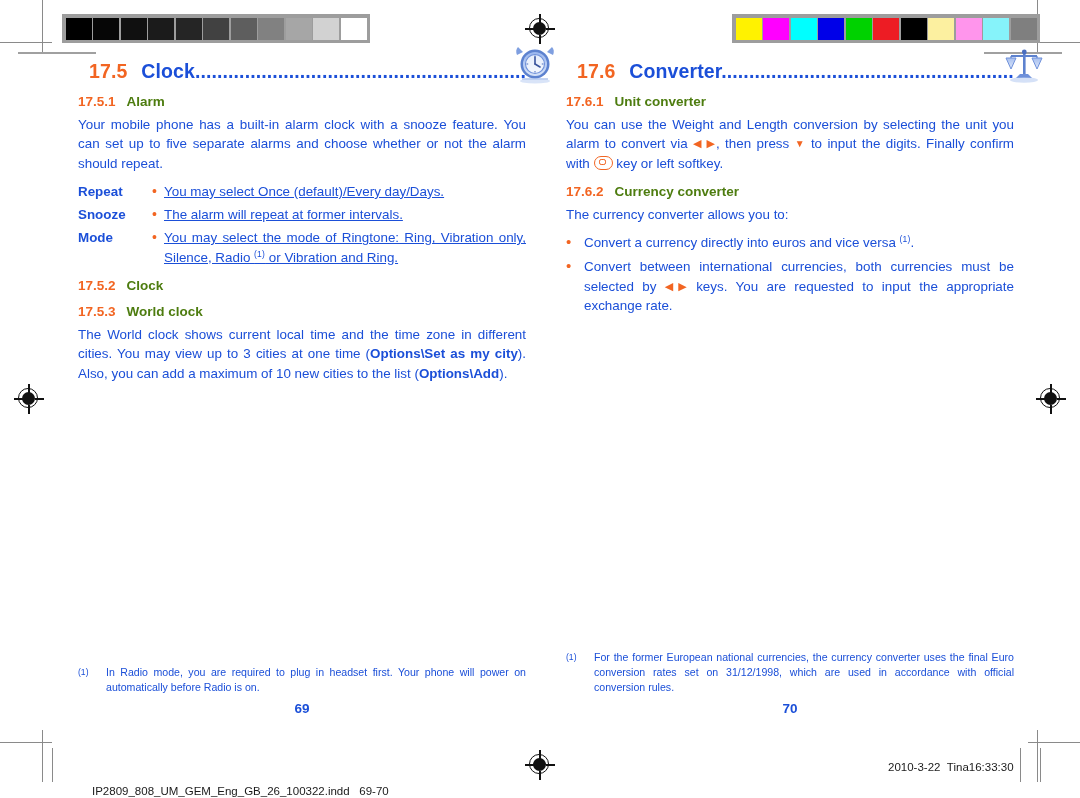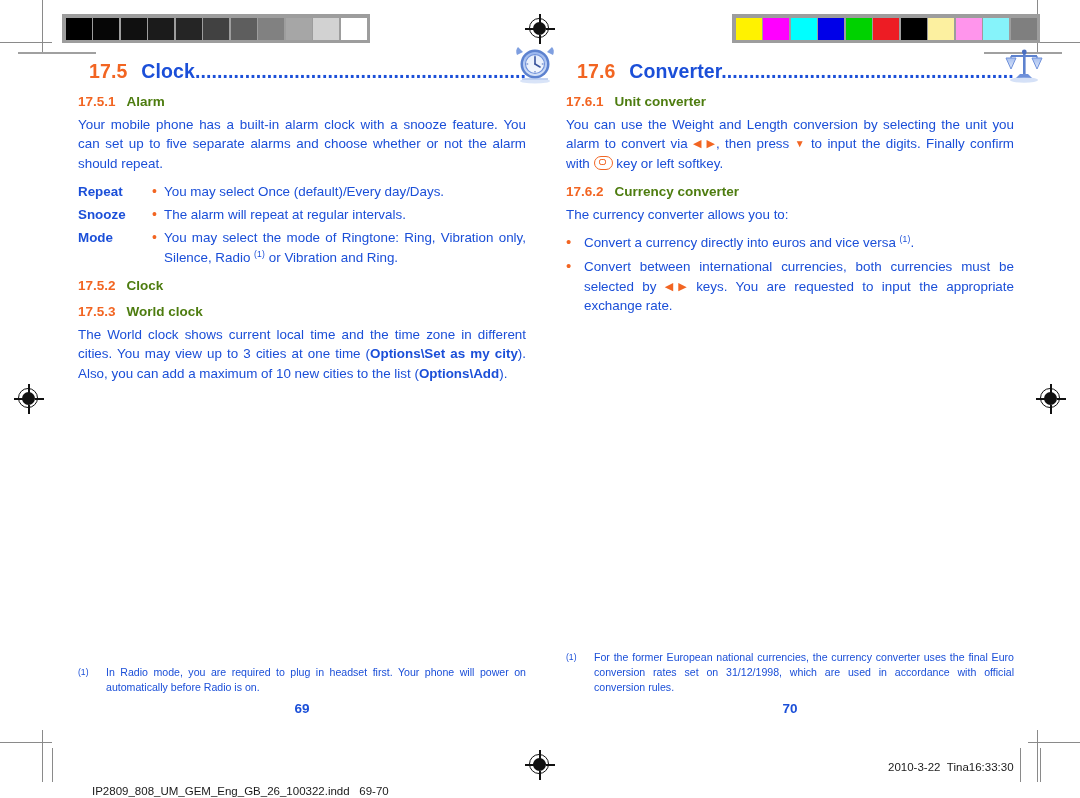--- a/index.html
+++ b/index.html
@@ -120,21 +120,21 @@
     width: 74px;
     flex: 0 0 74px;
     font-weight: bold;
   }
   .defbul {
     flex: 0 0 12px;
     color: #F26522;
     font-size: 14px;
     line-height: 1.3;
   }
-  .defdesc { flex: 1; text-align: justify; }
+  .defdesc { flex: 1; text-align: justify; text-decoration: underline; }
 
   
   .blist { margin: 4px 0 0 0; }
   .bitem {
     display: flex;
     color: #1B4FD8;
     font-size: 13.4px;
     line-height: 1.44;
     margin-bottom: 5px;
   }
@@ -325,21 +325,21 @@
       <p class="body">Your mobile phone has a built-in alarm clock with a snooze feature. You can set up to five separate alarms and choose whether or not the alarm should repeat.</p>
 
       <div class="defrow">
         <span class="defterm">Repeat</span>
         <span class="defbul">•</span>
         <span class="defdesc">You may select Once (default)/Every day/Days.</span>
       </div>
       <div class="defrow">
         <span class="defterm">Snooze</span>
         <span class="defbul">•</span>
-        <span class="defdesc">The alarm will repeat at regular intervals.</span>
+        <span class="defdesc">The alarm will repeat at former intervals.</span>
       </div>
       <div class="defrow">
         <span class="defterm">Mode</span>
         <span class="defbul">•</span>
         <span class="defdesc"><span>You may select the mode of Ringtone: Ring, Vibration only, Silence, Radio </span><sup class="fn">(1)</sup><span> or Vibration and Ring.</span></span>
       </div>
 
       <div class="h2row">
         <span class="h2num">17.5.2</span>
         <span class="h2text">Clock</span>

